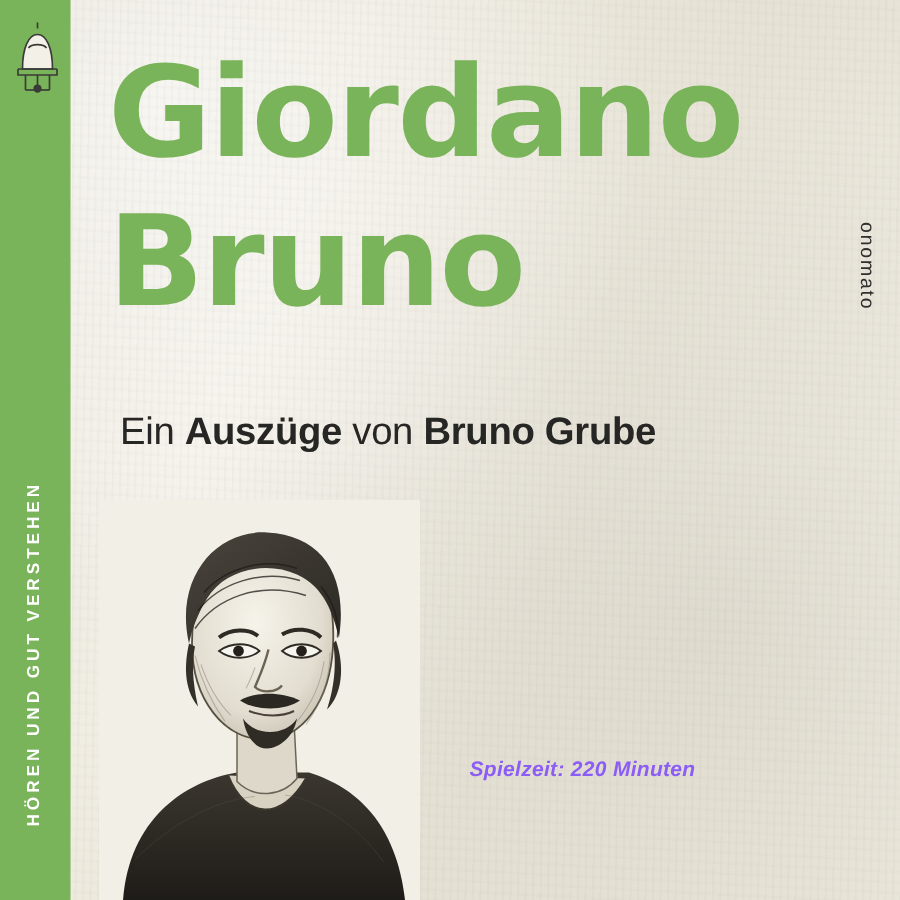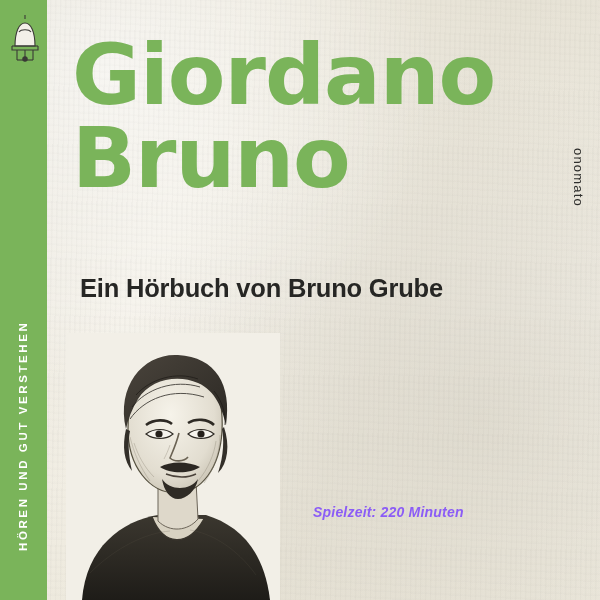--- a/index.html
+++ b/index.html
@@ -94,34 +94,34 @@
     font-weight: 700;
     font-family: "DejaVu Sans", sans-serif;
     letter-spacing: -1px;
     line-height: 1;
   }
   .title-line1 {
     top: 33px;
     font-size: 84px;
   }
   .title-line2 {
-    top: 116px;
+    top: 132px;
     font-size: 84px;
   }
 
   
   .subtitle {
     position: absolute;
     left: 80px;
     top: 274px;
     font-size: 25.5px;
     color: #262624;
     letter-spacing: -0.2px;
   }
-  .subtitle .light { font-weight: 700; }
+  .subtitle .light { font-weight: 400; }
   .subtitle .bold { font-weight: 700; }
 
   
   .portrait {
     position: absolute;
     left: 66px;
     top: 333px;
     width: 214px;
     height: 267px;
     overflow: hidden;
@@ -178,21 +178,21 @@
       </g>
     </svg>
   </span>
 
   <div class="onomato">onomato</div>
 
   <div class="title-line1">Giordano</div>
   <div class="title-line2">Bruno</div>
 
   <div class="subtitle">
-    <span class="light">Ein </span><span class="bold">Hörbuch</span><span class="light"> von </span><span class="bold">Bruno Grube</span>
+    <span class="light">Ein </span><span class="bold">Auszüge</span><span class="light"> von </span><span class="bold">Bruno Grube</span>
   </div>
 
   <div class="portrait">
     <svg width="214" height="267" viewBox="0 0 214 267">
       <defs>
         <clipPath id="pclip">
             <rect x="0" y="0" width="214" height="267"></rect>
           </clipPath>
         <radialGradient id="faceg" cx="45%" cy="40%" r="62%">
           <stop offset="0%" stop-color="#f6f3ea"></stop>

